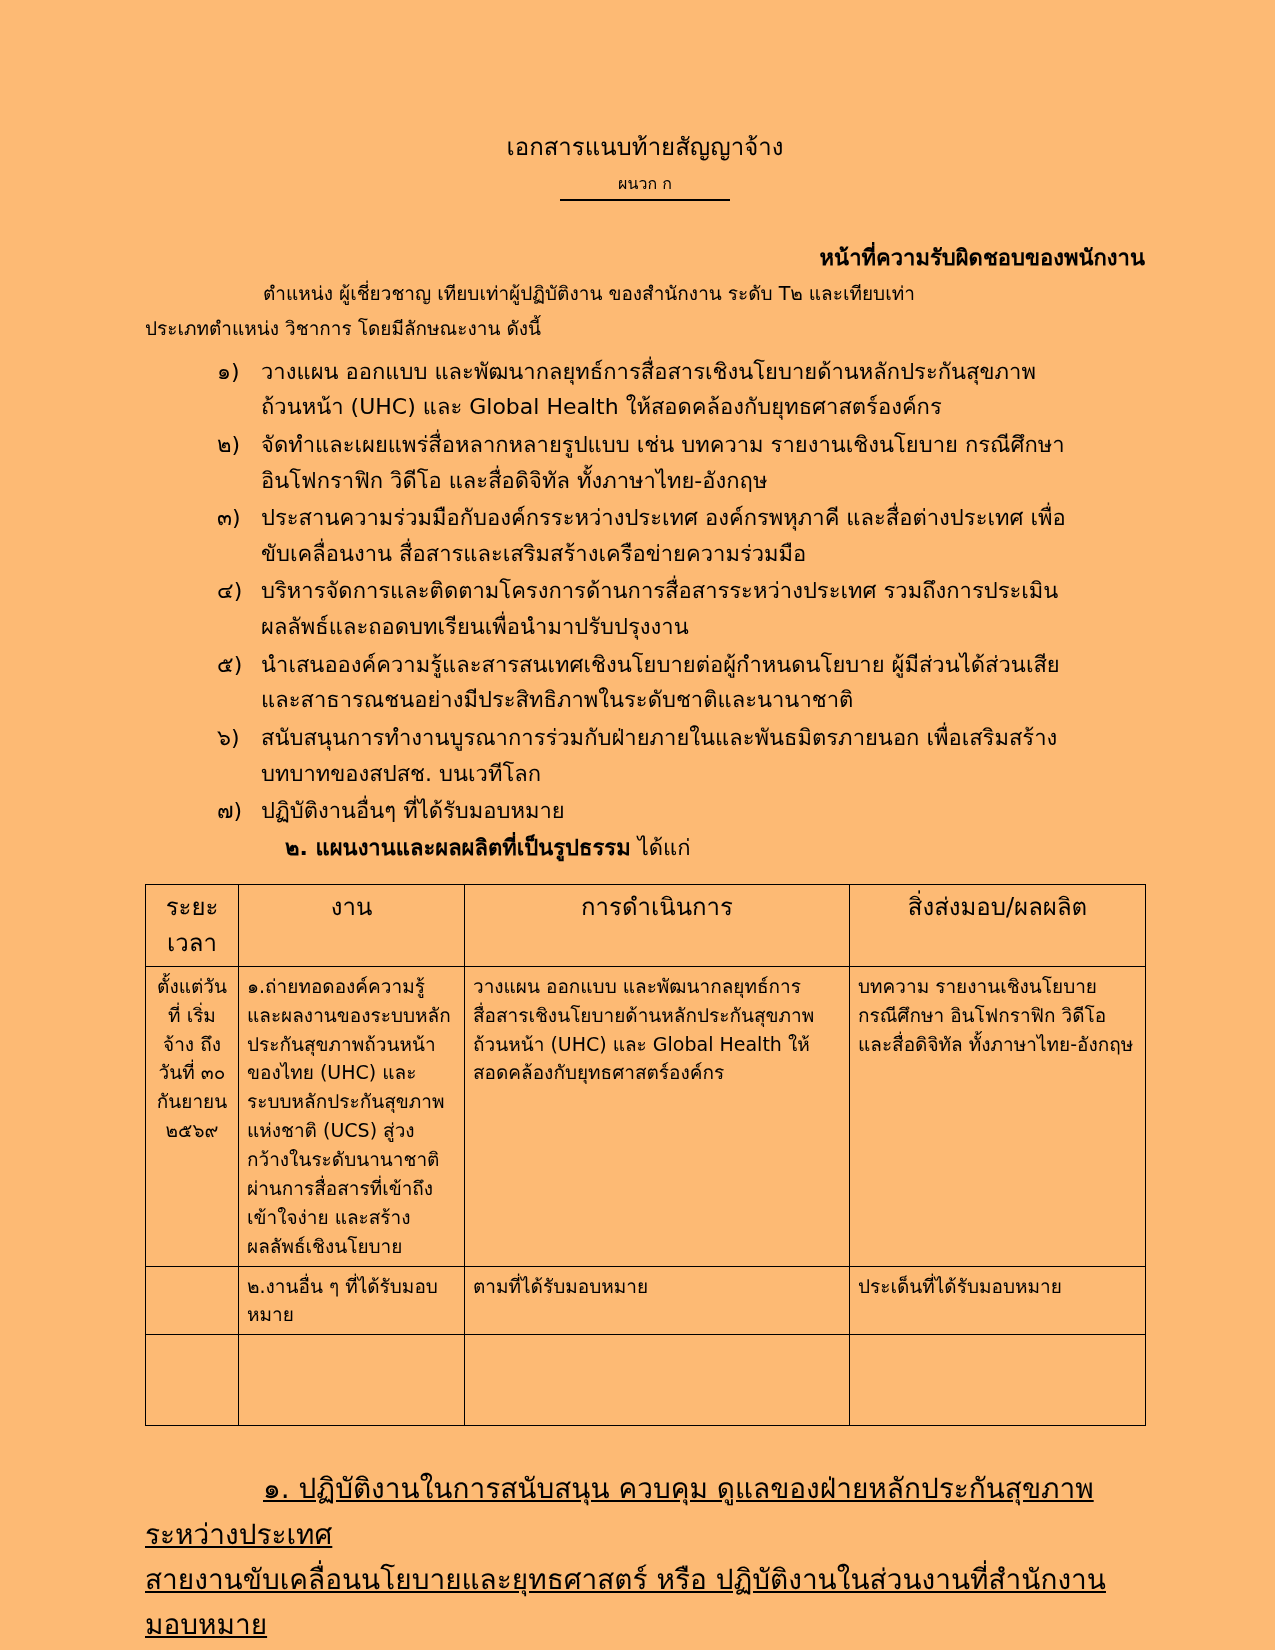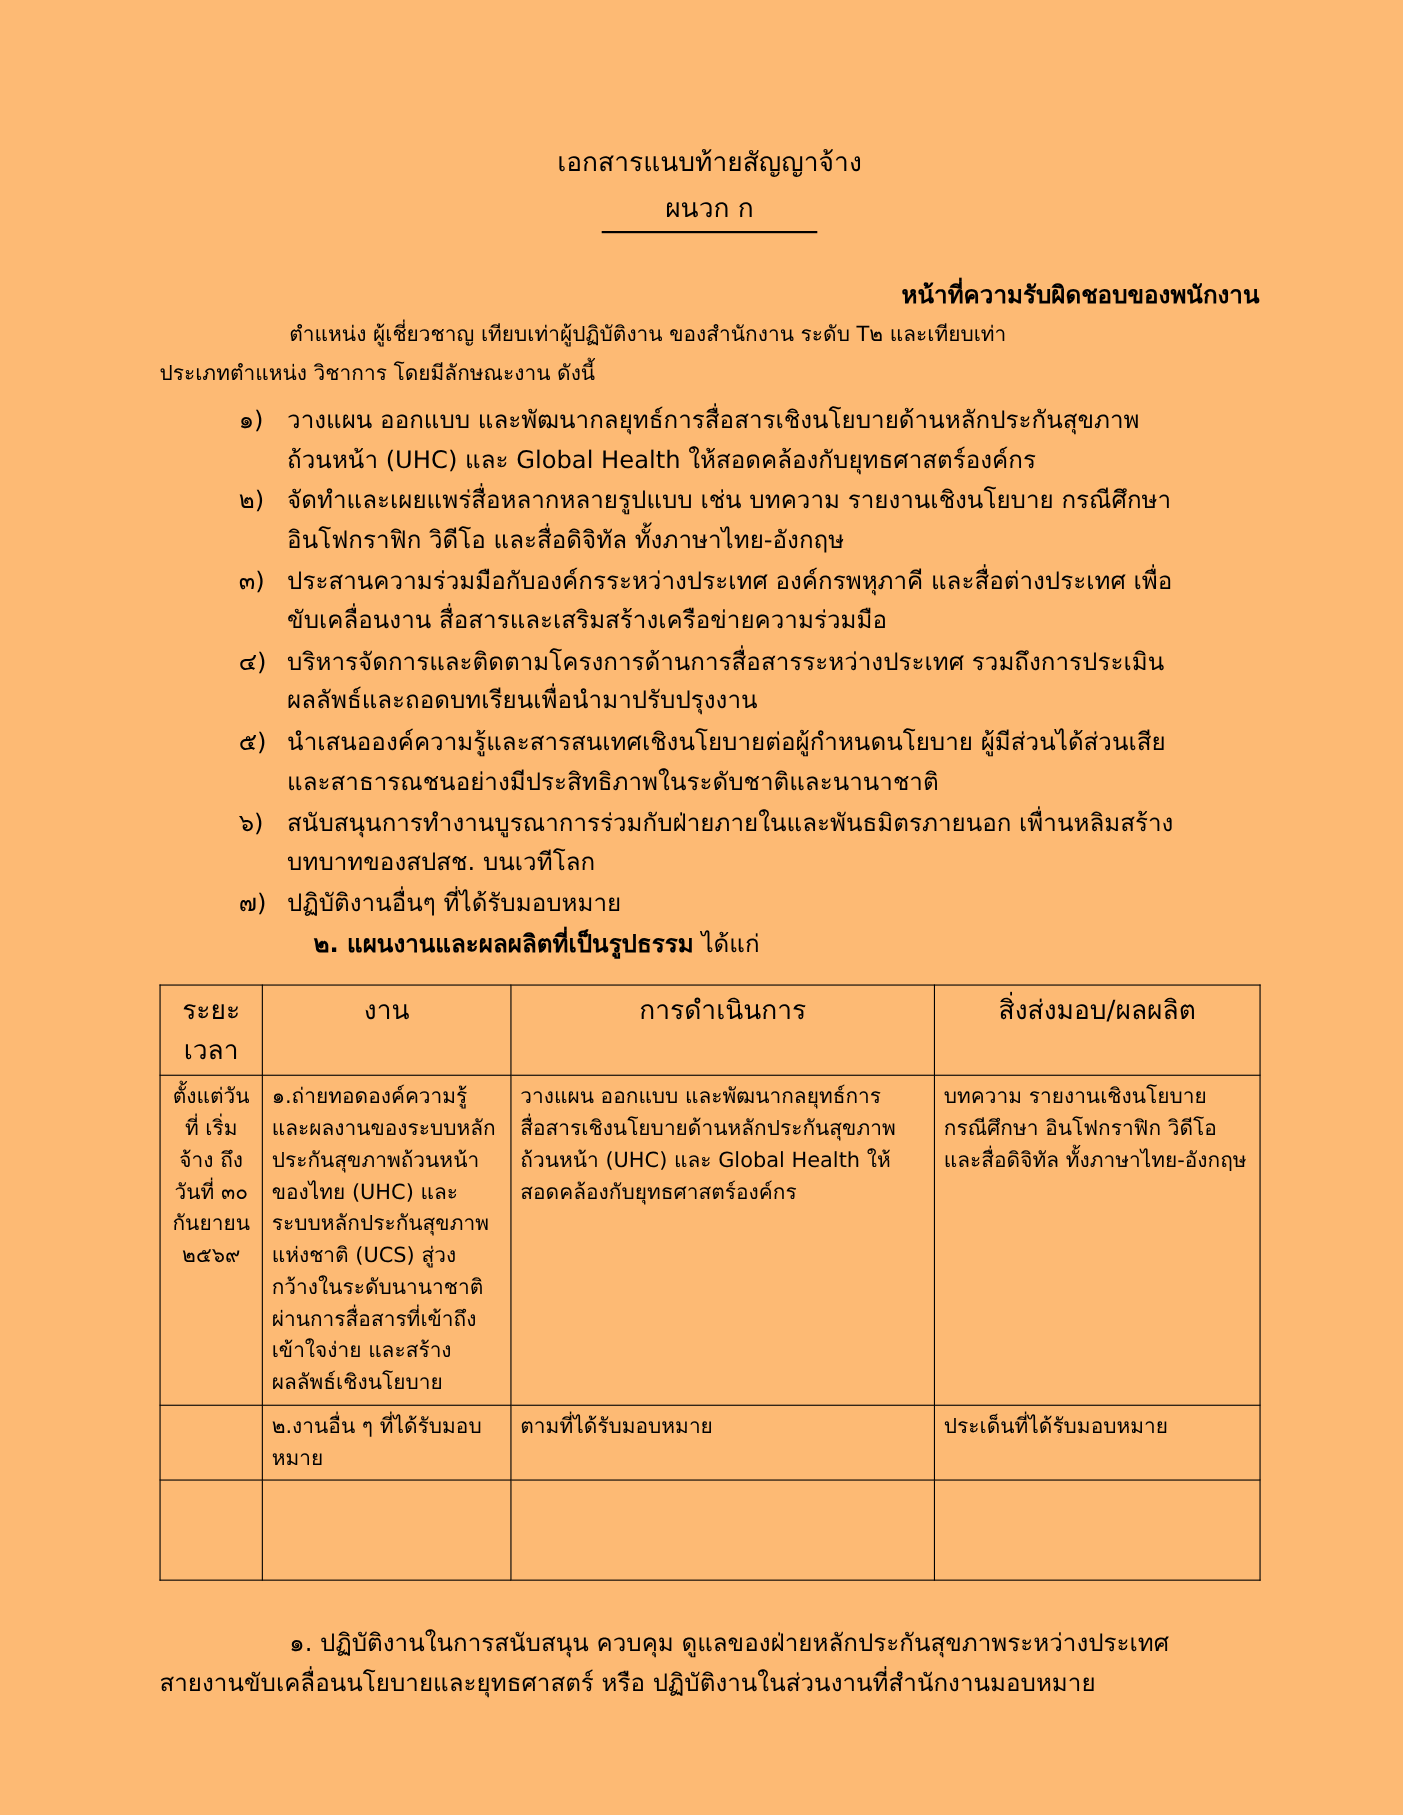--- a/index.html
+++ b/index.html
@@ -34,21 +34,21 @@
     line-height: 1.45;
     font-weight: 400;
     margin: 0;
   }
   .doc-subtitle-wrap {
     text-align: center;
     margin-top: 8px;
   }
   .doc-subtitle {
     display: inline-block;
-    font-size: 24px;
+    font-size: 16px;
     line-height: 1.4;
     padding: 0 58px 4px 58px;
     border-bottom: 2px solid #000;
   }
 
   
   .section-head {
     font-weight: bold;
     font-size: 22px;
     margin-top: 40px;
@@ -125,23 +125,24 @@
   col.c3 { width: 385px; }
   col.c4 { width: 296px; }
   td.col-time {
     text-align: center;
     line-height: 1.55;
   }
   td.spacer-cell { height: 80px; }
 
   
   .footer-para {
-    font-size: 22px;
+    font-size: 28px;
     line-height: 1.62;
     margin-top: 40px;
+    text-decoration: underline;
   }
   .footer-para .l1 { text-indent: 118px; display: block; }
   .footer-para .l2 { display: block; }
 </style>
 </head>
 <body>
 
 <div class="page">
   <div class="content">
 
@@ -172,21 +173,21 @@
       <li>
         <span class="num-marker">๔)</span>
         <span class="num-text">บริหารจัดการและติดตามโครงการด้านการสื่อสารระหว่างประเทศ รวมถึงการประเมินผลลัพธ์และถอดบทเรียนเพื่อนำมาปรับปรุงงาน</span>
       </li>
       <li>
         <span class="num-marker">๕)</span>
         <span class="num-text">นำเสนอองค์ความรู้และสารสนเทศเชิงนโยบายต่อผู้กำหนดนโยบาย ผู้มีส่วนได้ส่วนเสีย และสาธารณชนอย่างมีประสิทธิภาพในระดับชาติและนานาชาติ</span>
       </li>
       <li>
         <span class="num-marker">๖)</span>
-        <span class="num-text">สนับสนุนการทำงานบูรณาการร่วมกับฝ่ายภายในและพันธมิตรภายนอก เพื่านหลิมสร้างบทบาทของสปสช. บนเวทีโลก</span>
+        <span class="num-text">สนับสนุนการทำงานบูรณาการร่วมกับฝ่ายภายในและพันธมิตรภายนอก เพื่อเสริมสร้างบทบาทของสปสช. บนเวทีโลก</span>
       </li>
       <li>
         <span class="num-marker">๗)</span>
         <span class="num-text">ปฏิบัติงานอื่นๆ ที่ได้รับมอบหมาย</span>
       </li>
     </ul>
 
     <div class="plan-head">
       <span class="b">๒. แผนงานและผลผลิตที่เป็นรูปธรรม</span>
       <span>ได้แก่</span>

